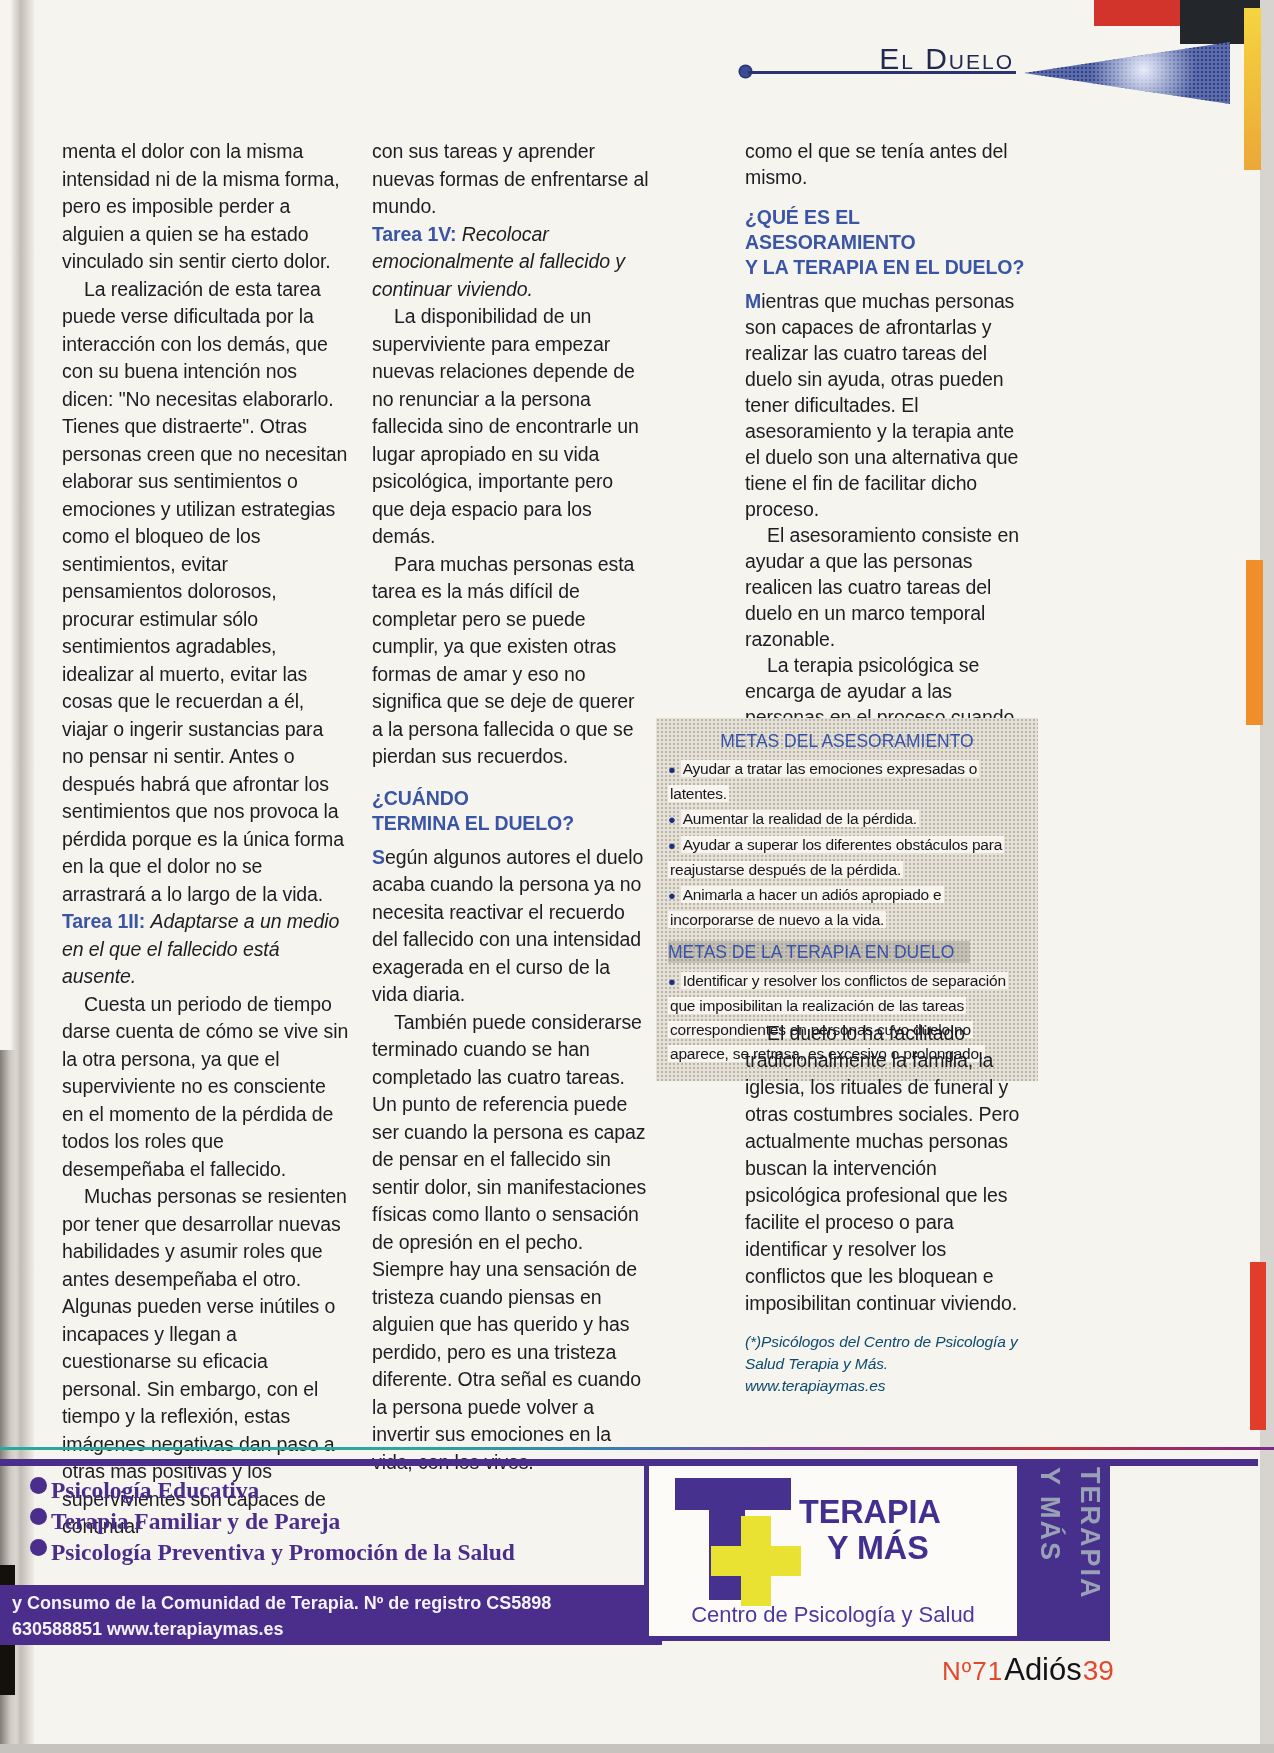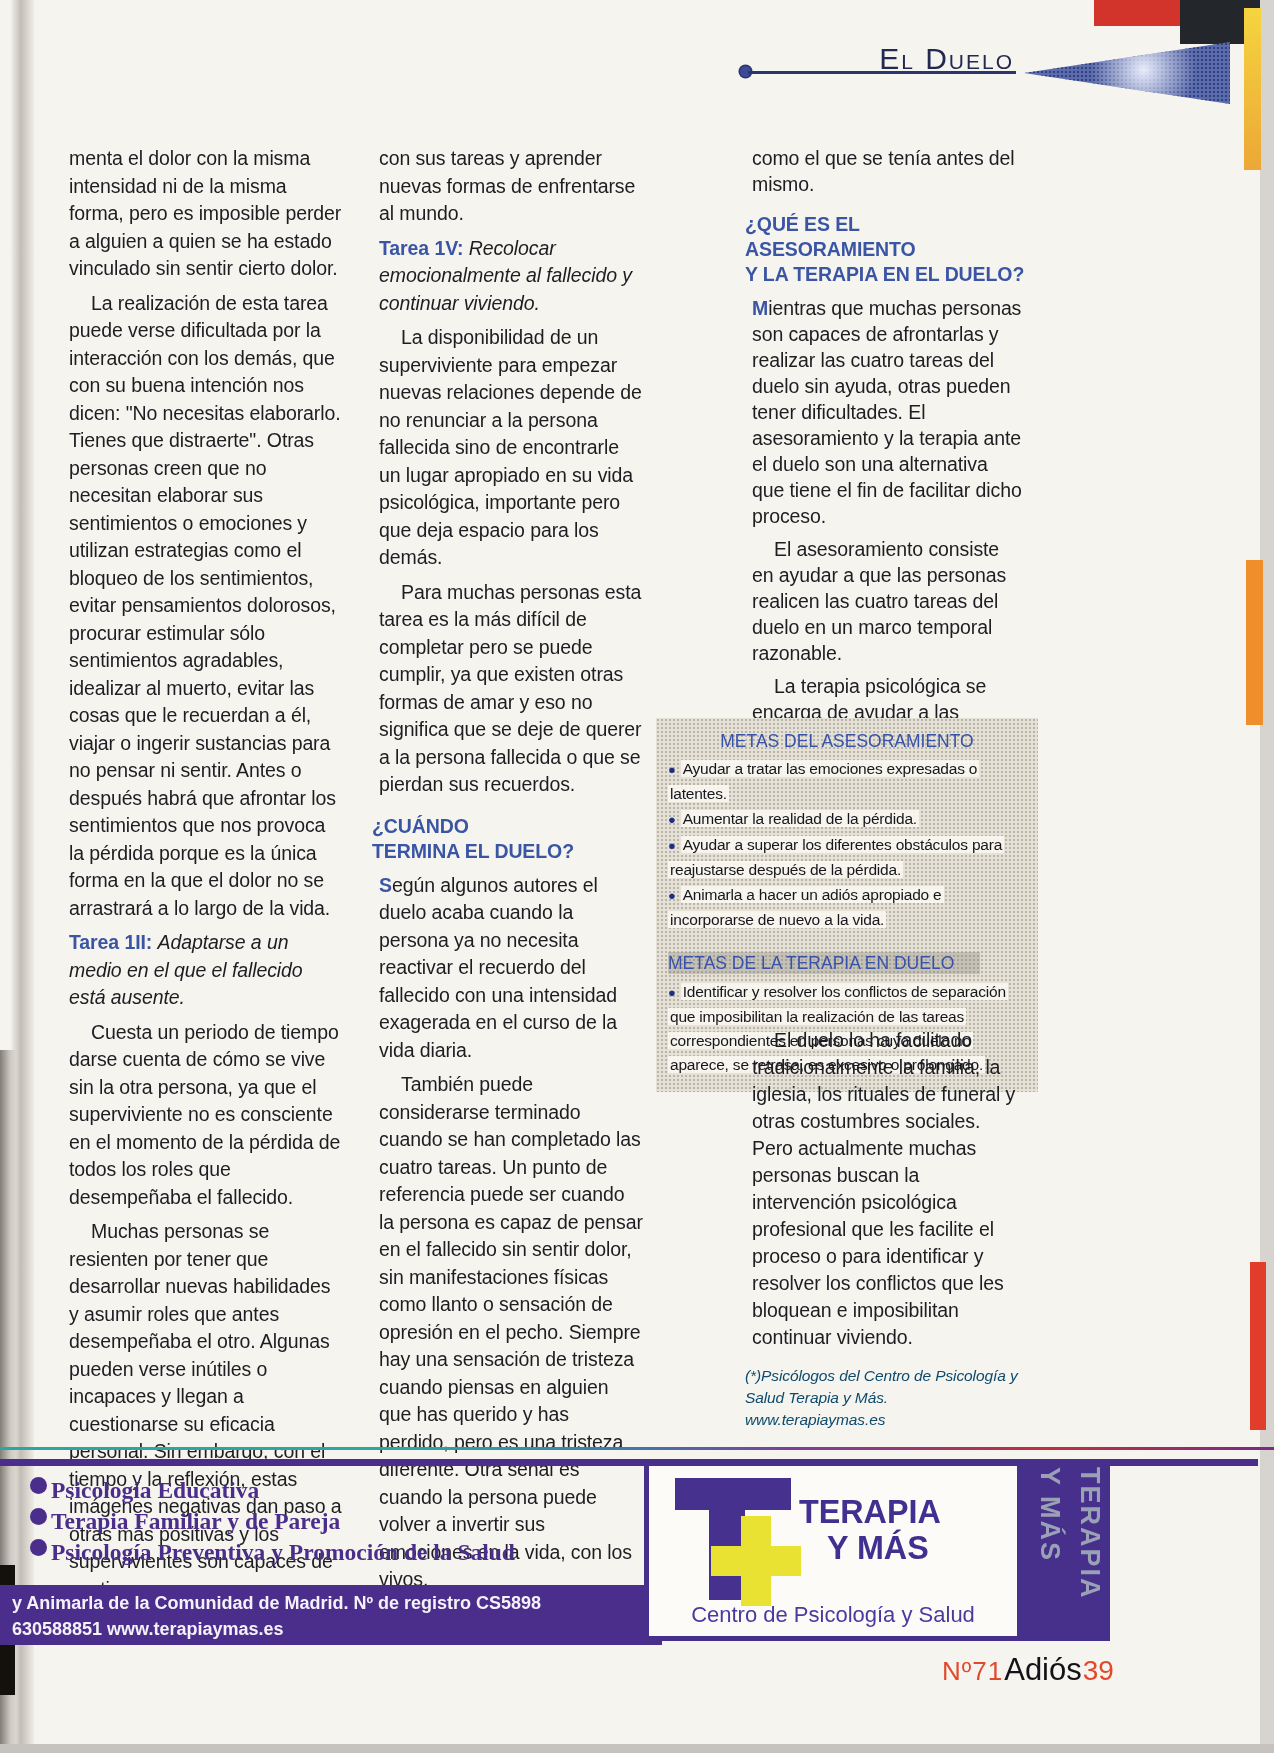--- a/index.html
+++ b/index.html
@@ -39,38 +39,38 @@
               background-size:100% 100%, 4px 4px; }
 
   
   .col { position:absolute; top:138px; font-size:19.5px; line-height:27.5px;
          color:#1d1d22; letter-spacing:-0.1px; }
   #col1 { left:62px;  width:288px; }
   #col2 { left:372px; width:278px; }
   #col3 { left:745px; width:286px; line-height:26px; }
   #col3b{ position:absolute; left:745px; top:1020px; width:286px;
           font-size:19.5px; line-height:27px; color:#1d1d22; letter-spacing:-0.1px; }
-  .col p, #col3b p { margin:7px; }
+  .col p, #col3b p { margin:0; }
   .pi { text-indent:22px; }
   .lead::first-letter { color:#3a55a4; font-weight:bold; }
   .h-blue { color:#3a55a4; font-weight:bold; font-size:19.5px; line-height:25px;
             white-space:pre-line; margin:15px 0 8px 0; }
   .task-label { color:#3a55a4; font-weight:bold; }
   .task-text  { font-style:italic; }
   .footnote { margin-top:14px; font-size:15.5px; line-height:22px; font-style:italic; color:#0c4a6e; }
   .footnote-url { font-weight:normal; }
 
   
   #goals-box { position:absolute; left:656px; top:718px; width:382px;
                padding:12px 12px 14px 12px; box-sizing:border-box;
                background-color:#e5e1d7;
                background-image:radial-gradient(rgba(140,134,120,0.5) 1px, rgba(0,0,0,0) 1.3px);
                background-size:4px 4px; }
   .gb-h  { color:#3752a8; font-weight:normal; font-size:17.5px; line-height:22px; margin-bottom:5px;text-align:center; }
-  .gb-h2 { margin-top:19px; background:rgba(125,120,110,0.30); display:inline-block; padding-right:26px; }
+  .gb-h2 { margin-top:8px; background:rgba(125,120,110,0.30); display:inline-block; padding-right:16px; }
   .gb-item { font-size:15.5px; line-height:24px; color:#16161c; letter-spacing:-0.2px; margin:1px 0; }
   .gb-dot  { color:#1d2f80; font-size:13px; margin-right:5px; }
   .hl { background:rgba(250,248,243,0.88); padding:0 2px;
         box-decoration-break:clone; -webkit-box-decoration-break:clone; }
 
   
   .line-multi { left:0; top:1447px; width:1274px; height:3px;
                 background:linear-gradient(90deg,#2ba89e 0%,#2ba89e 32%,#3a7fae 48%,#7a3fa0 62%,#c2303c 82%,#7a2a86 100%); }
   .ad-border  { left:0; top:1459px; width:1258px; height:7px; background:#4b2e8c; }
   #ad-list { left:30px; top:1477px; width:610px; }
@@ -186,21 +186,21 @@
         <span class="ad-dot"></span>
         <span>Terapia Familiar y de Pareja</span>
       </div>
     <div class="ad-item">
         <span class="ad-dot"></span>
         <span>Psicología Preventiva y Promoción de la Salud</span>
       </div>
   </div>
 
   <div class="abs" id="ad-bar">
-    <div>y Animarla de la Comunidad de Madrid. Nº de registro CS5898</div>
+    <div>y Consumo de la Comunidad de Terapia. Nº de registro CS5898</div>
     <div>630588851  www.terapiaymas.es</div>
   </div>
 
   <div class="abs" id="logo-box">
     <div class="lg-bar"></div>
     <div class="lg-stem"></div>
     <div class="lg-cross-v"></div>
     <div class="lg-cross-h"></div>
     <div class="lg-t1">TERAPIA</div>
     <div class="lg-t2">Y MÁS</div>

